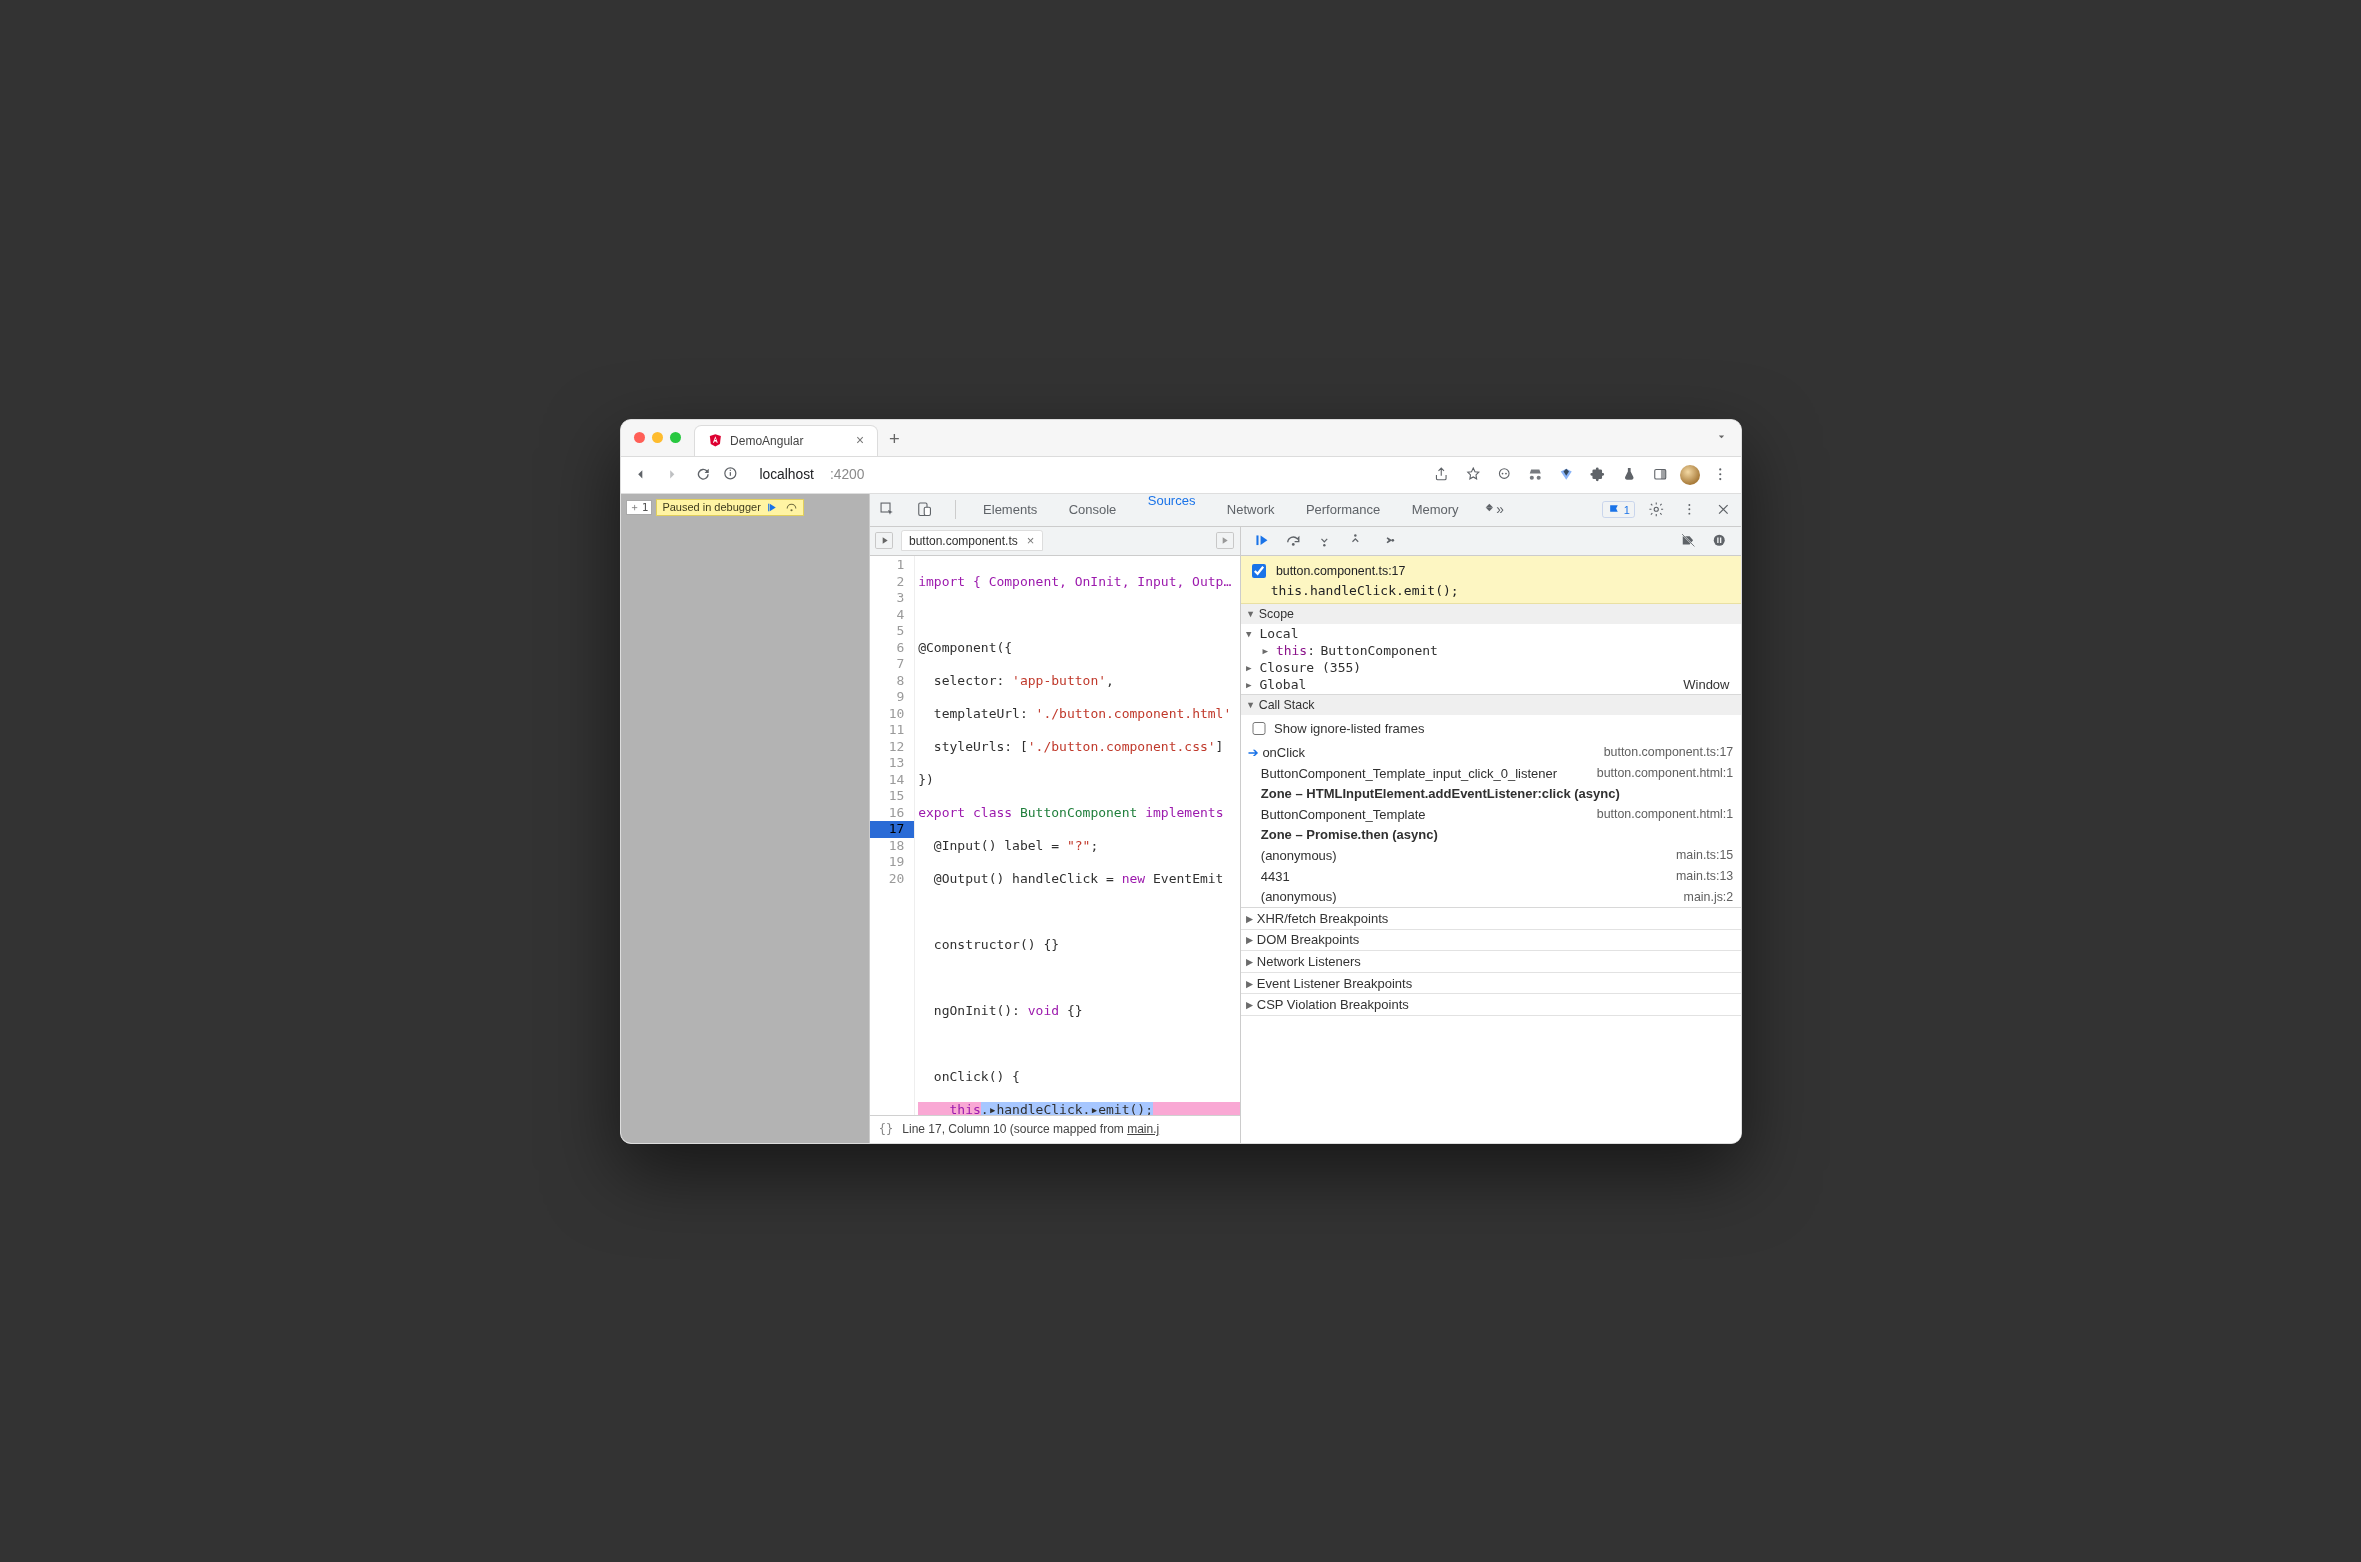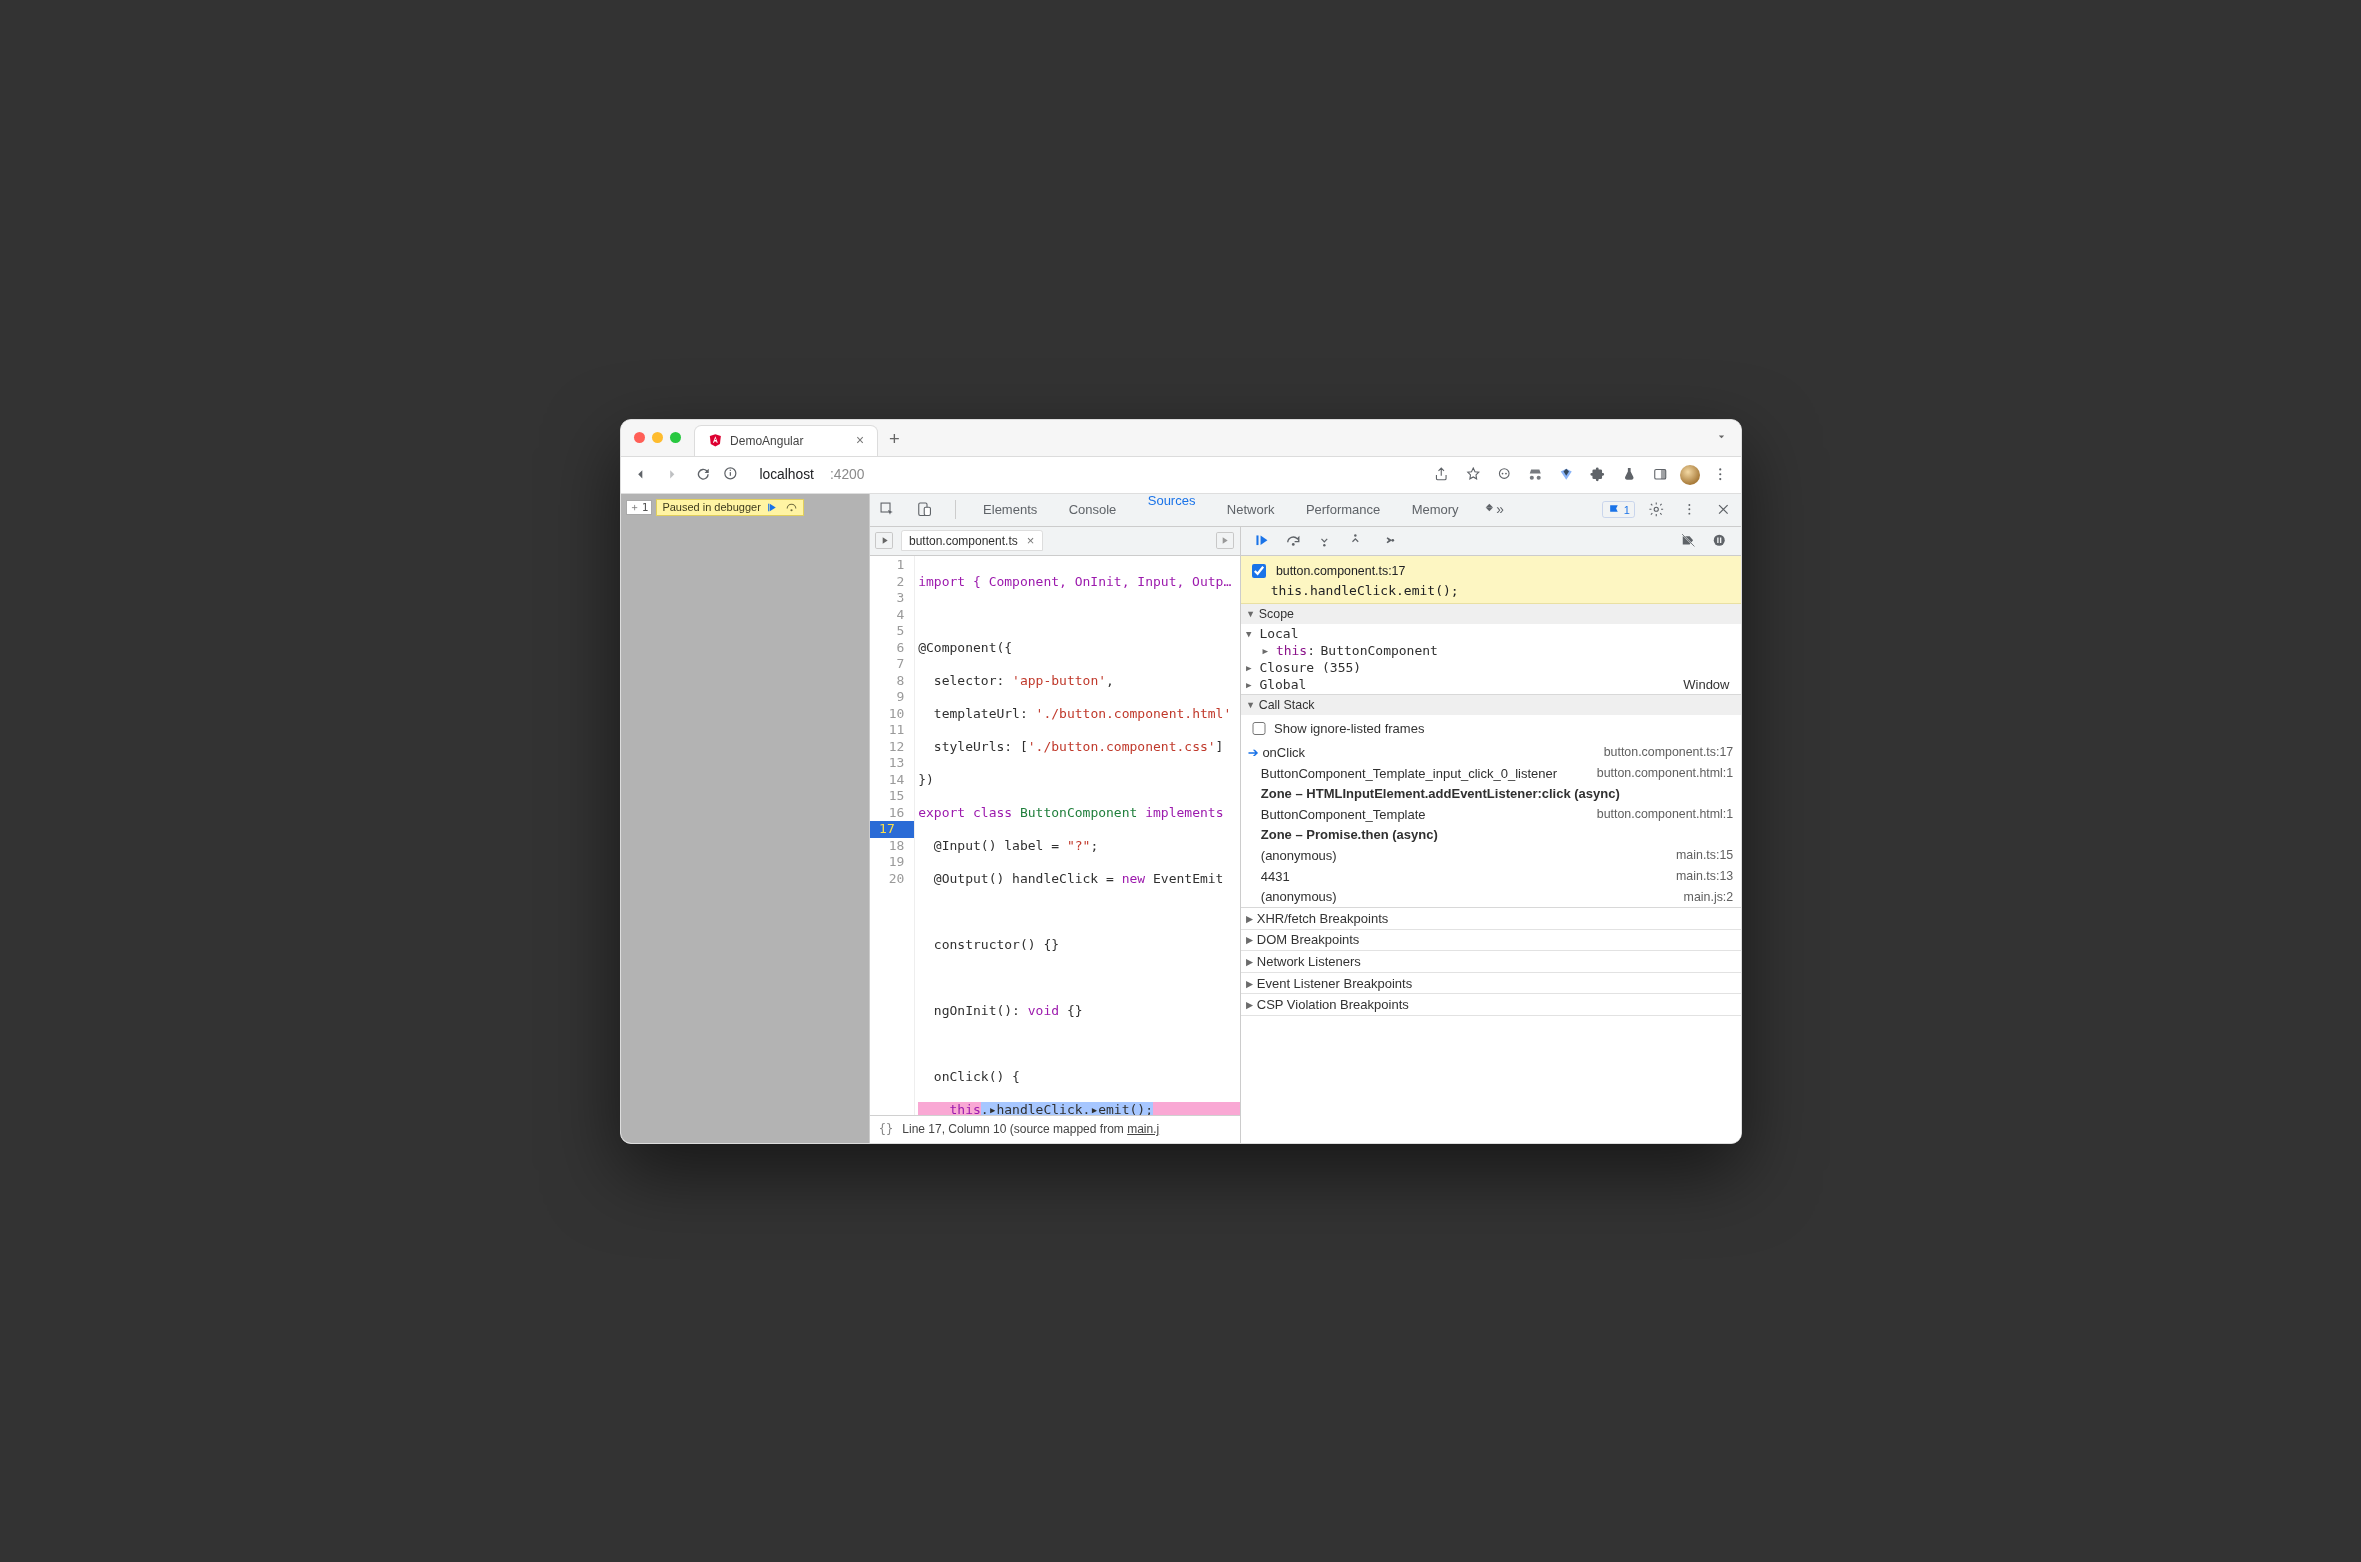--- a/index.html
+++ b/index.html
@@ -60,21 +60,21 @@
   .dt-body{flex:1;display:flex;min-height:0;}
   
   .sources{flex:1;display:flex;flex-direction:column;min-width:0;border-right:0.9px solid #ccc;}
   .srctabs{height:29px;display:flex;align-items:center;border-bottom:0.9px solid #ccc;background:#f1f3f4;padding:0 5.5px;gap:7.3px;}
   .srctab{display:flex;align-items:center;gap:9px;background:#fff;border:0.9px solid #ddd;padding:1.8px 7.3px;border-radius:2.8px 2.8px 0 0;font-size:12px;}
   .srctab .x{color:#777;font-size:13px;}
   .runbtn{margin-left:auto;color:#888;}
   .codewrap{flex:1;display:flex;min-height:0;font-family:ui-monospace,Menlo,Consolas,monospace;font-size:13px;}
   .gutter{width:44px;text-align:right;color:#9a9a9a;background:#fff;user-select:none;padding-top:1.8px;}
   .gutter div{padding-right:9.2px;height:16.5px;line-height:16.5px;}
-  .gutter div.cur{background:#2a6bd6;color:#fde047;position:relative;text-align:center;}
+  .gutter div.cur{background:#2a6bd6;color:#000000;position:relative;}
   .gutter div.cur::after{content:"";position:absolute;right:-7.3px;top:0;border:8.3px solid transparent;border-left:8.3px solid #2a6bd6;}
   .code{flex:1;overflow:hidden;white-space:pre;line-height:16.5px;padding-top:1.8px;border-left:0.9px solid #eee;padding-left:3.7px;}
   .code div{height:16.5px;}
   .code .hl{background:#f9a8d4;}
   .tok-kw{color:#9c1aad;} .tok-str{color:#c0392b;} .tok-cls{color:#207f3c;}
   .srcstatus{height:27.5px;border-top:0.9px solid #d0d0d0;display:flex;align-items:center;background:#fff;padding:0 9.2px;color:#444;font-size:12px;gap:9.2px;}
   .srcstatus .brace{font-family:ui-monospace,monospace;color:#888;}
   .srcstatus a{color:#444;text-decoration:underline;}
   
   .debug{flex:0 0 500px;display:flex;flex-direction:column;min-width:0;background:#fff;}

